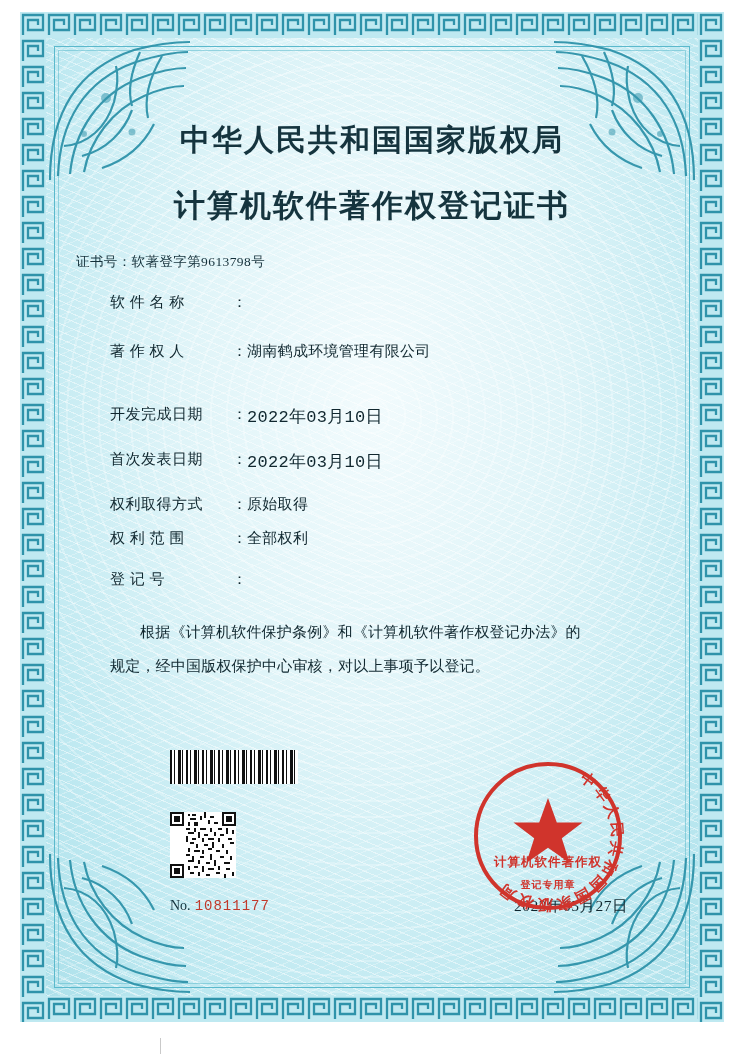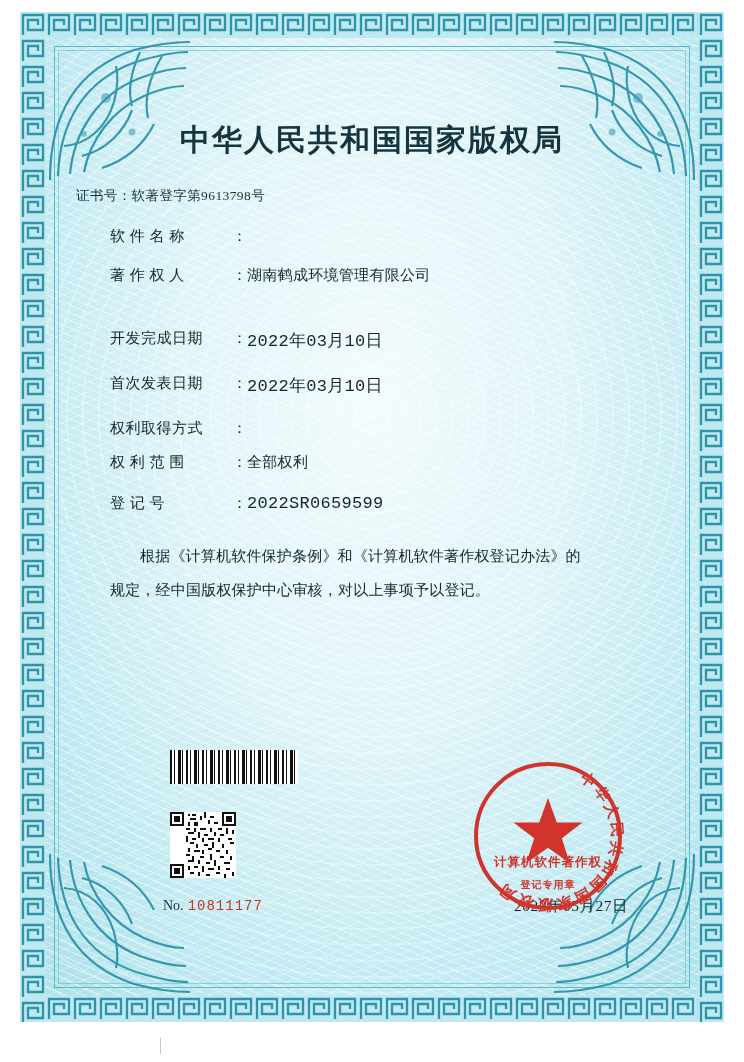--- a/index.html
+++ b/index.html
@@ -138,21 +138,21 @@
     display: block;
     font-family: "Liberation Mono", "DejaVu Sans Mono", monospace;
     font-size: 14px;
     margin-top: 6px;
   }
   .mono {
     font-family: "Liberation Mono", "DejaVu Sans Mono", monospace;
     font-size: 17px;
   }
 
-  .gap-block { margin-top: 20px; }
+  .gap-block { margin-top: 30px; }
 
   .paragraph {
     margin-top: 26px;
     padding-left: 34px;
     padding-right: 10px;
     font-size: 15px;
     line-height: 34px;
     color: #10272f;
     letter-spacing: .2px;
   }
@@ -175,21 +175,21 @@
   .qrcode {
     position: absolute;
     left: 150px;
     top: 800px;
     width: 66px;
     height: 66px;
   }
 
   .docno {
     position: absolute;
-    left: 143px;
+    left: 150px;
     top: 886px;
     font-size: 14px;
     color: #12303a;
   }
   .docno .num {
     font-family: "Liberation Mono", "DejaVu Sans Mono", monospace;
     color: #c0392b;
     letter-spacing: 1px;
     margin-left: 4px;
   }
@@ -322,20 +322,21 @@
       <path d="M40 136 C46 104 68 74 100 60 C118 52 132 50 140 50"></path>
       <path d="M20 110 C44 108 62 92 70 66 C74 50 74 38 72 30"></path>
       <path d="M38 120 C62 114 80 96 88 74"></path>
       <path d="M58 132 C82 124 100 108 110 88"></path>
     </g>
   </svg>
 
   <div class="content">
 
     <div class="title-main">中华人民共和国国家版权局</div>
+    <div class="title-sub">计算机软件著作权登记证书</div>
 
     <div class="cert-no">
       <span>证书号：</span><span>软著登字第9613798号</span>
     </div>
 
     <div class="fields">
 
       <div class="field-row">
         <span class="field-label">软 件 名 称</span>
         <span class="field-colon">：</span>
@@ -355,32 +356,32 @@
 
       <div class="field-row" style="margin-top:22px;">
         <span class="field-label">首次发表日期</span>
         <span class="field-colon">：</span>
         <span class="field-value mono">2022年03月10日</span>
       </div>
 
       <div class="field-row" style="margin-top:22px;">
         <span class="field-label">权利取得方式</span>
         <span class="field-colon">：</span>
+        <span class="field-value">原始取得</span>
       </div>
 
       <div class="field-row" style="margin-top:10px;">
         <span class="field-label">权 利 范 围</span>
         <span class="field-colon">：</span>
         <span class="field-value">全部权利</span>
       </div>
 
       <div class="field-row" style="margin-top:22px;align-items:center;">
         <span class="field-label">登 记 号</span>
         <span class="field-colon">：</span>
-        <span class="field-value mono">2022SR0659599</span>
       </div>
 
     </div>
 
     <div class="paragraph">
       <span class="indent"></span><span>根据《计算机软件保护条例》和《计算机软件著作权登记办法》的</span><br>
       <span>规定，经中国版权保护中心审核，对以上事项予以登记。</span>
     </div>
 
   </div>

